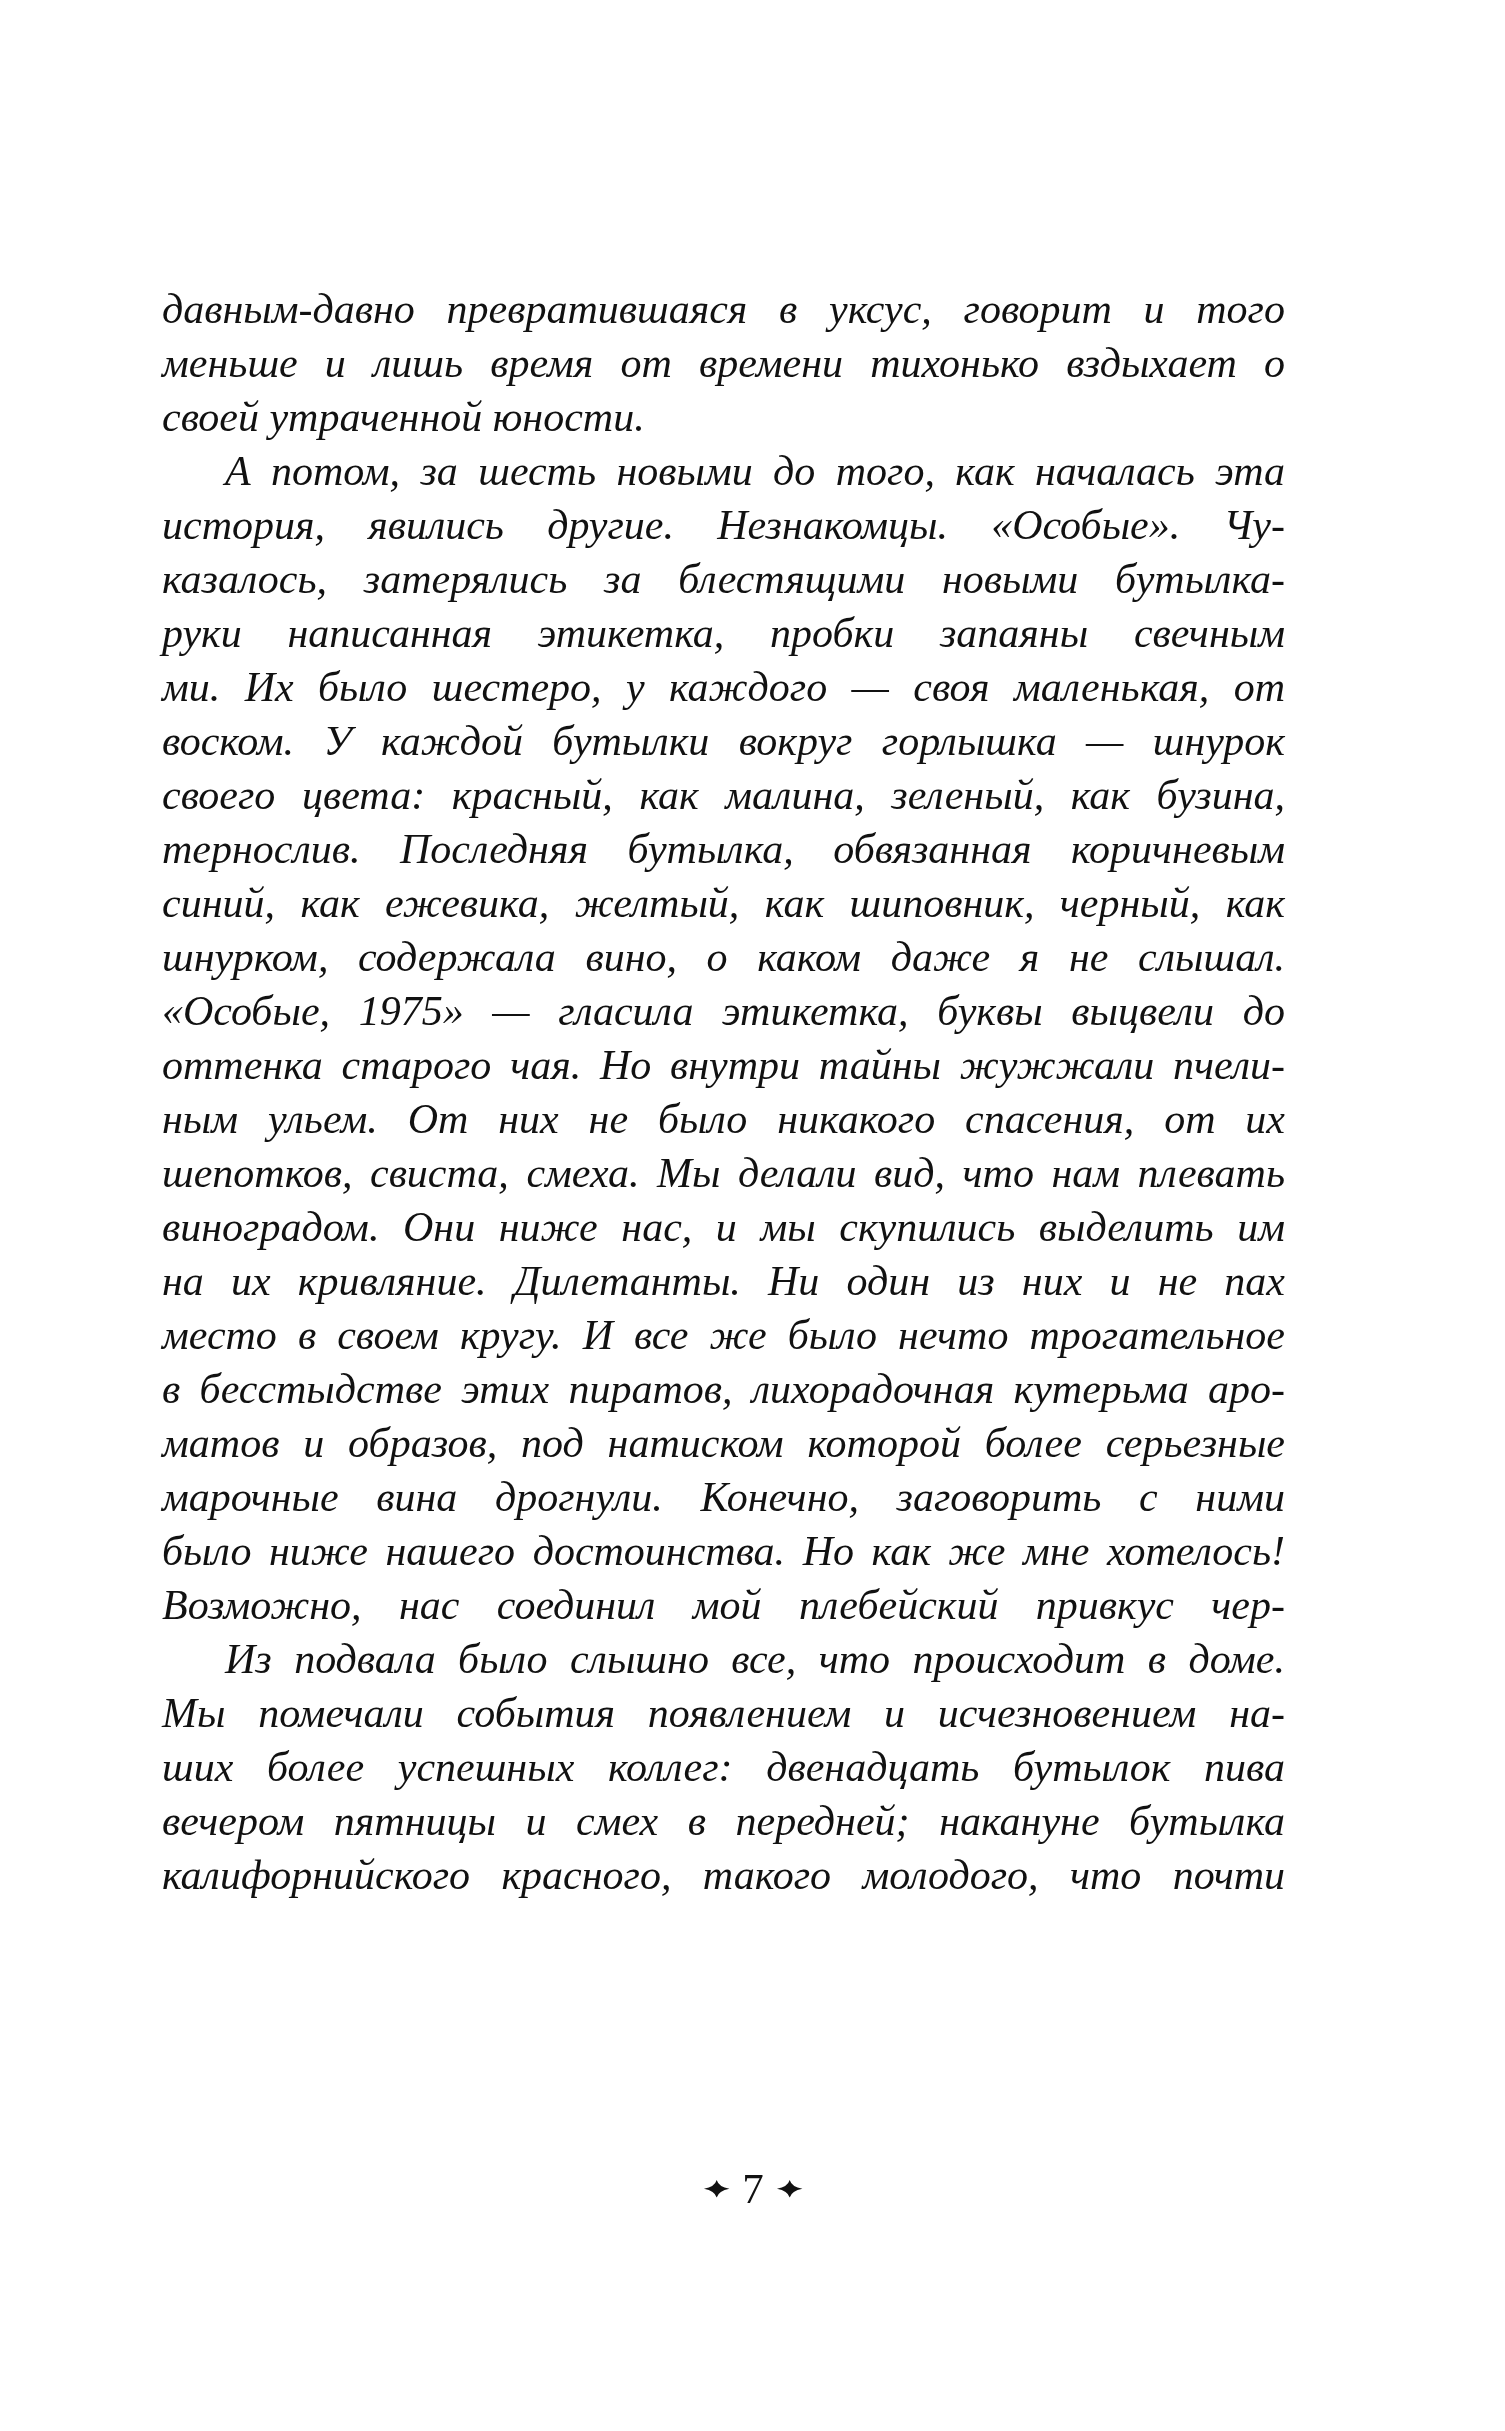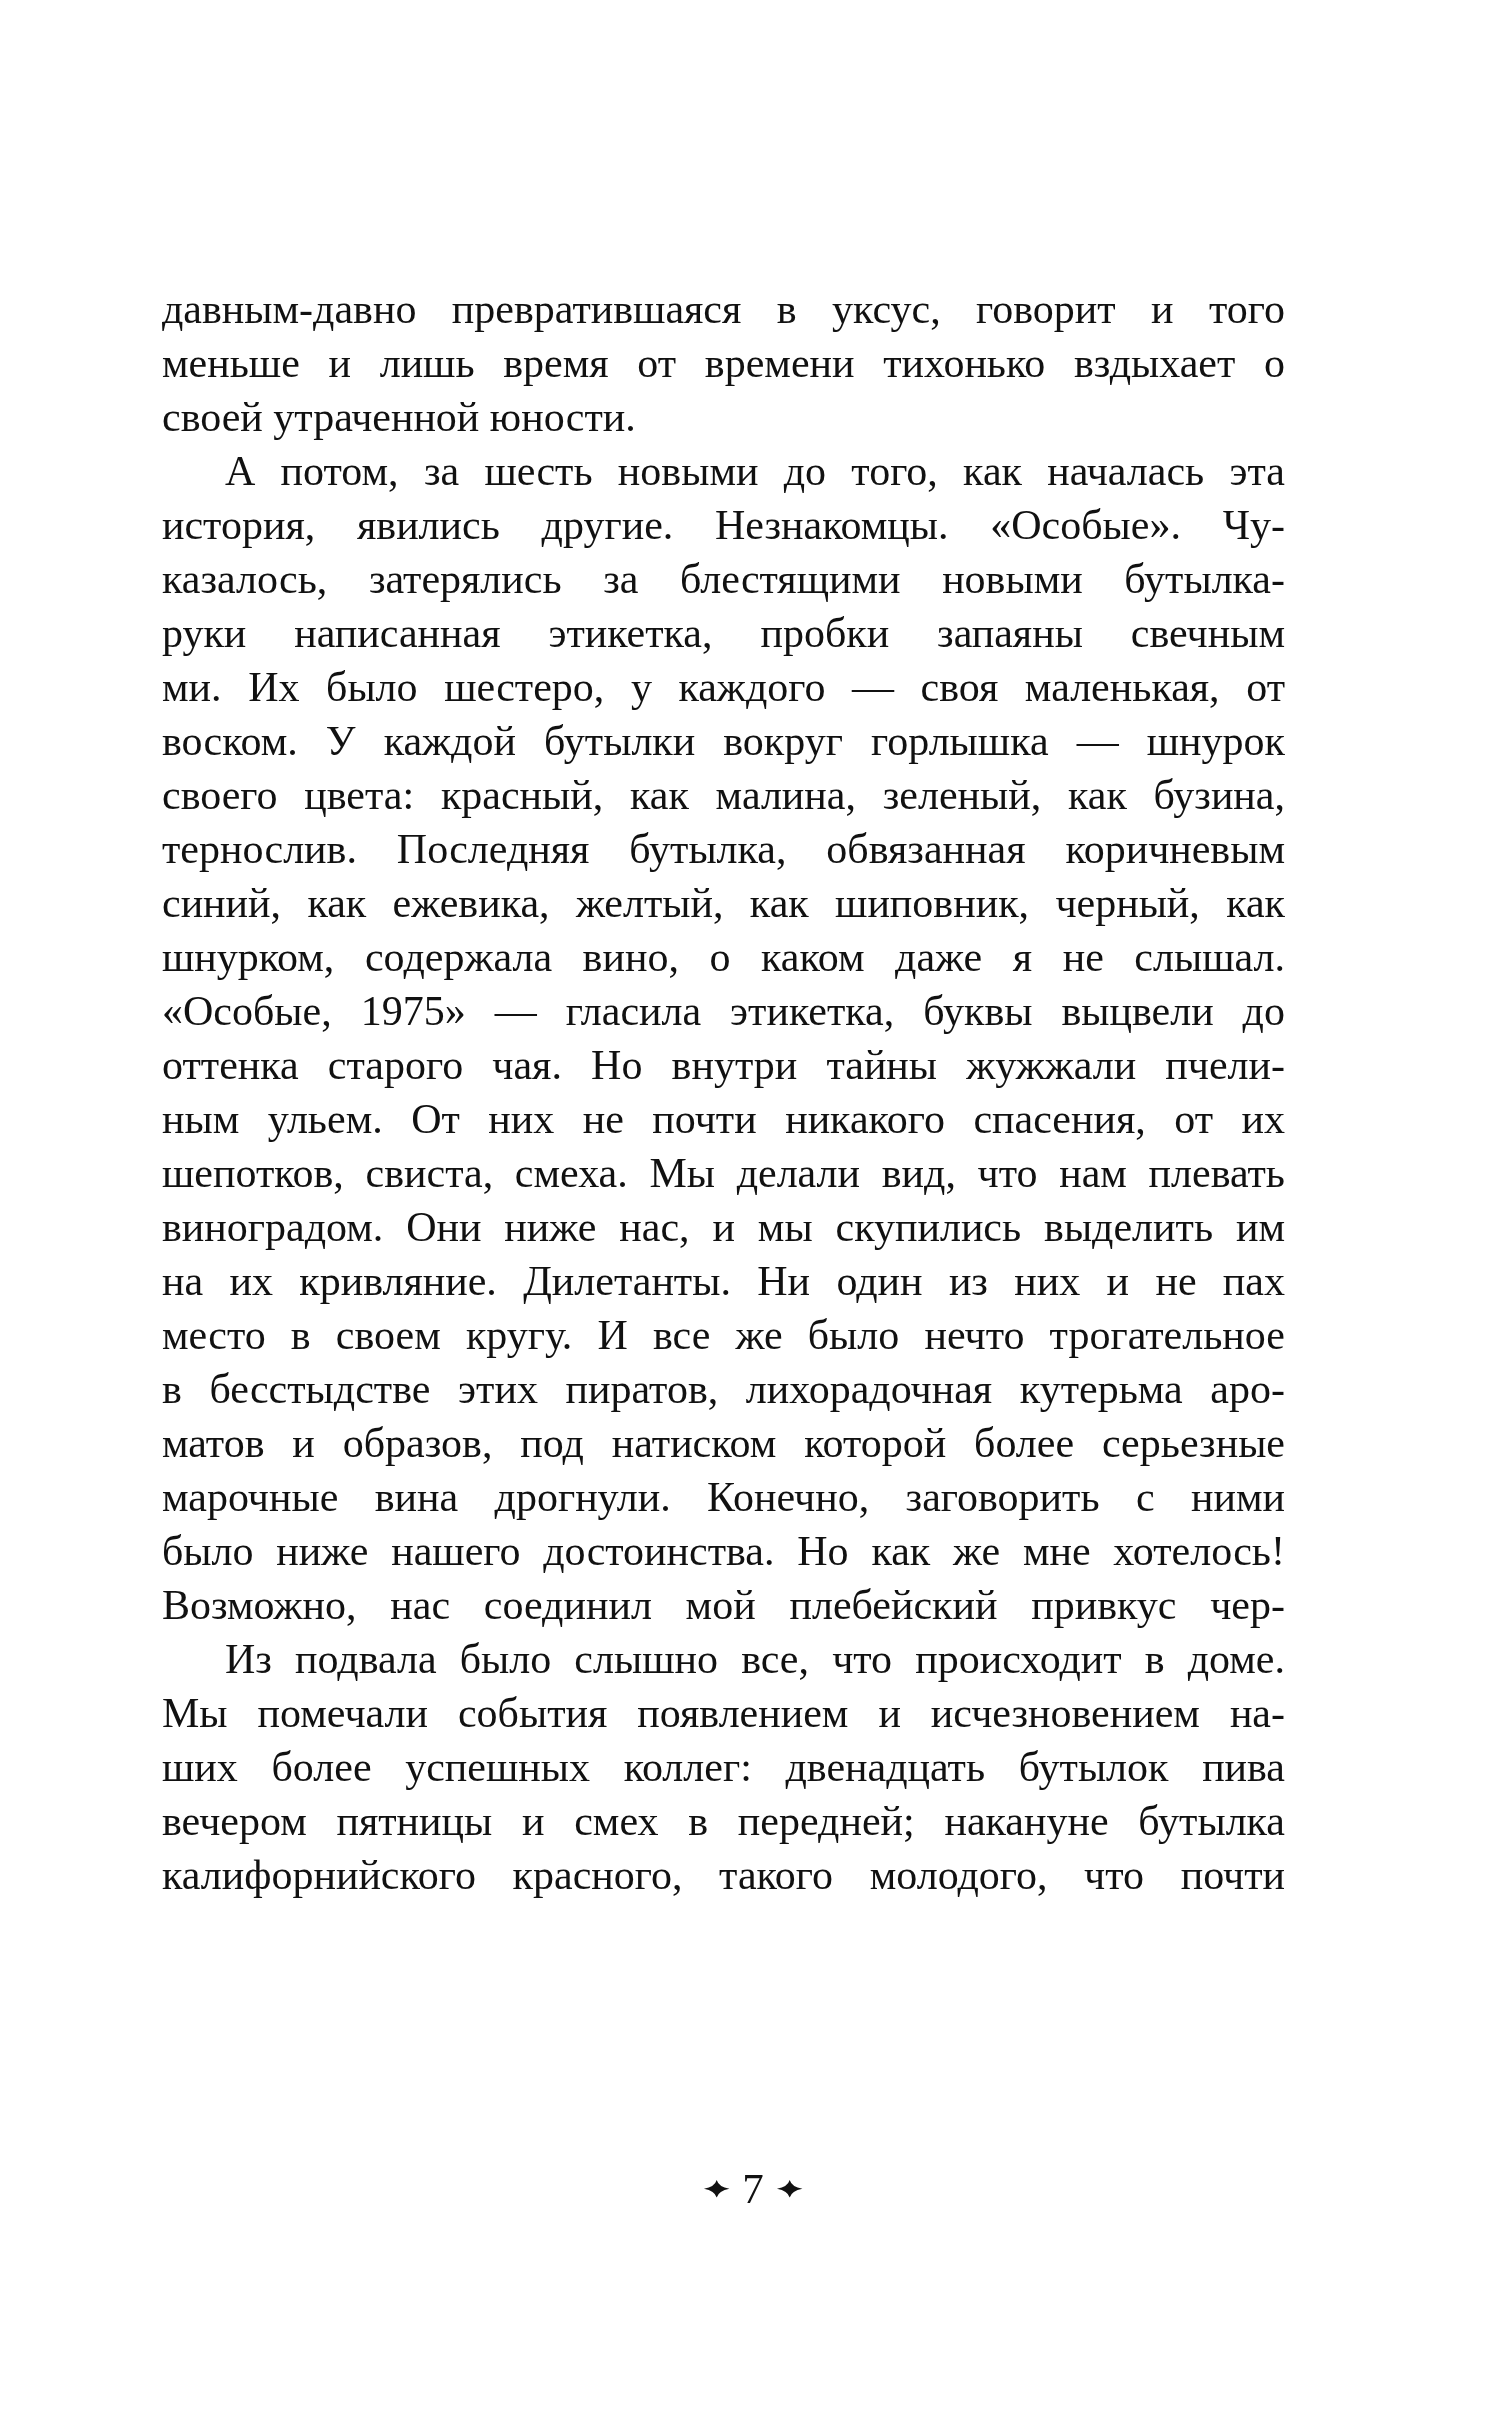--- a/index.html
+++ b/index.html
@@ -13,20 +13,21 @@
       font-size: 42px;
       line-height: 54px;
       color: #111111;
     }
     .line {
       display: block;
       white-space: nowrap;
       text-align: justify;
       text-align-last: justify;
       height: 54px;
+      font-style: italic;
     }
     .line.last { text-align-last: left; }
     .line.indent { padding-left: 63px; }
     .folio {
       position: absolute;
       left: 0;
       width: 1506px;
       top: 2164px;
       text-align: center;
       font-family: "Liberation Serif", "DejaVu Serif", serif;
@@ -51,21 +52,21 @@
     <span class="line">казалось, затерялись за блестящими новыми бутылка-</span>
     <span class="line">руки написанная этикетка, пробки запаяны свечным</span>
     <span class="line">ми. Их было шестеро, у каждого — своя маленькая, от</span>
     <span class="line">воском. У каждой бутылки вокруг горлышка — шнурок</span>
     <span class="line">своего цвета: красный, как малина, зеленый, как бузина,</span>
     <span class="line">тернослив. Последняя бутылка, обвязанная коричневым</span>
     <span class="line">синий, как ежевика, желтый, как шиповник, черный, как</span>
     <span class="line">шнурком, содержала вино, о каком даже я не слышал.</span>
     <span class="line">«Особые, 1975» — гласила этикетка, буквы выцвели до</span>
     <span class="line">оттенка старого чая. Но внутри тайны жужжали пчели-</span>
-    <span class="line">ным ульем. От них не почти никакого спасения, от их</span>
+    <span class="line">ным ульем. От них не было никакого спасения, от их</span>
     <span class="line">шепотков, свиста, смеха. Мы делали вид, что нам плевать</span>
     <span class="line">виноградом. Они ниже нас, и мы скупились выделить им</span>
     <span class="line">на их кривляние. Дилетанты. Ни один из них и не пах</span>
     <span class="line">место в своем кругу. И все же было нечто трогательное</span>
     <span class="line">в бесстыдстве этих пиратов, лихорадочная кутерьма аро-</span>
     <span class="line">матов и образов, под натиском которой более серьезные</span>
     <span class="line">марочные вина дрогнули. Конечно, заговорить с ними</span>
     <span class="line">было ниже нашего достоинства. Но как же мне хотелось!</span>
     <span class="line">Возможно, нас соединил мой плебейский привкус чер-</span>
     <span class="line indent">Из подвала было слышно все, что происходит в доме.</span>

